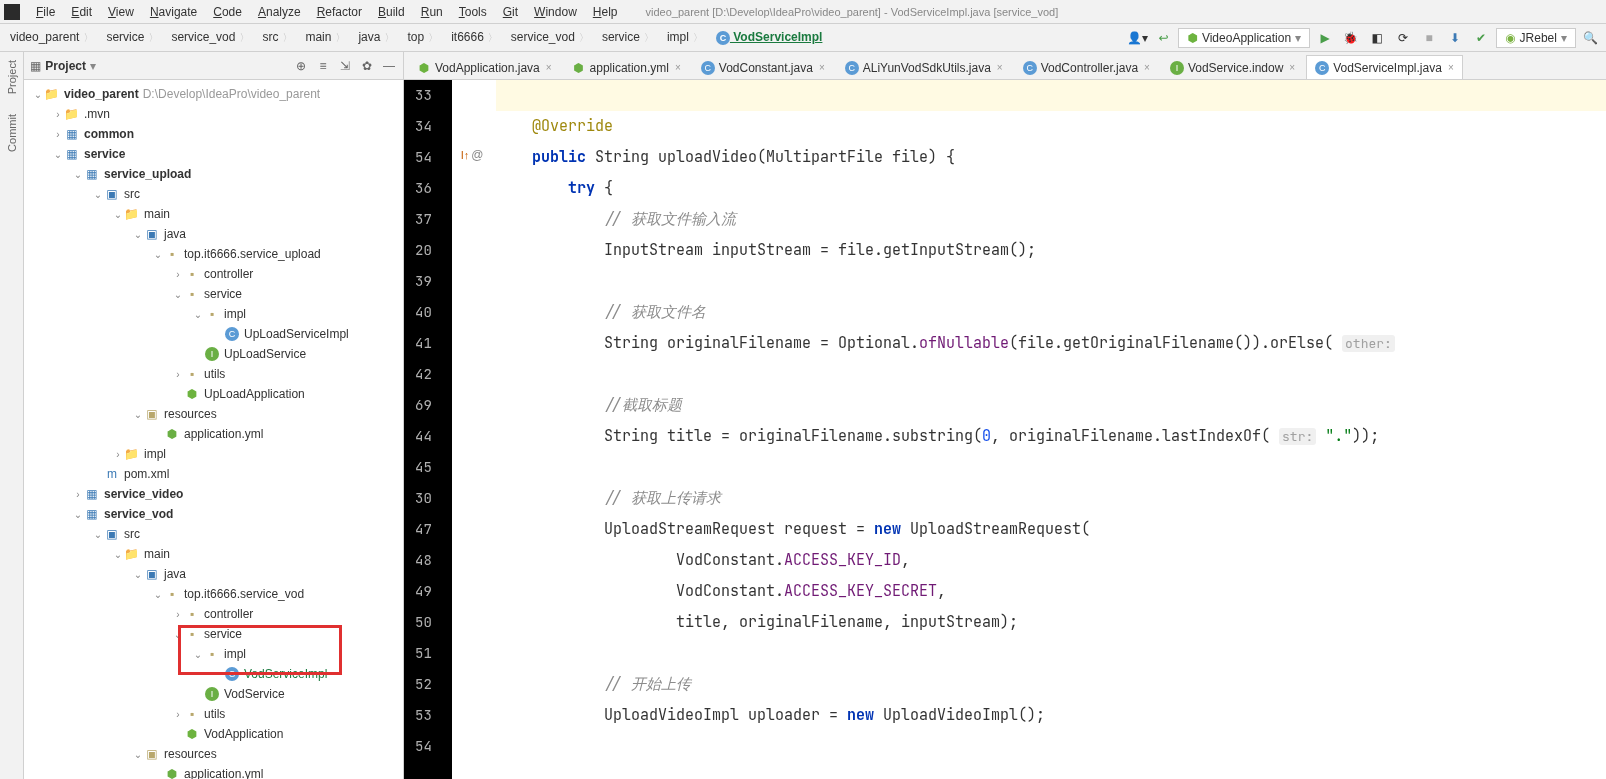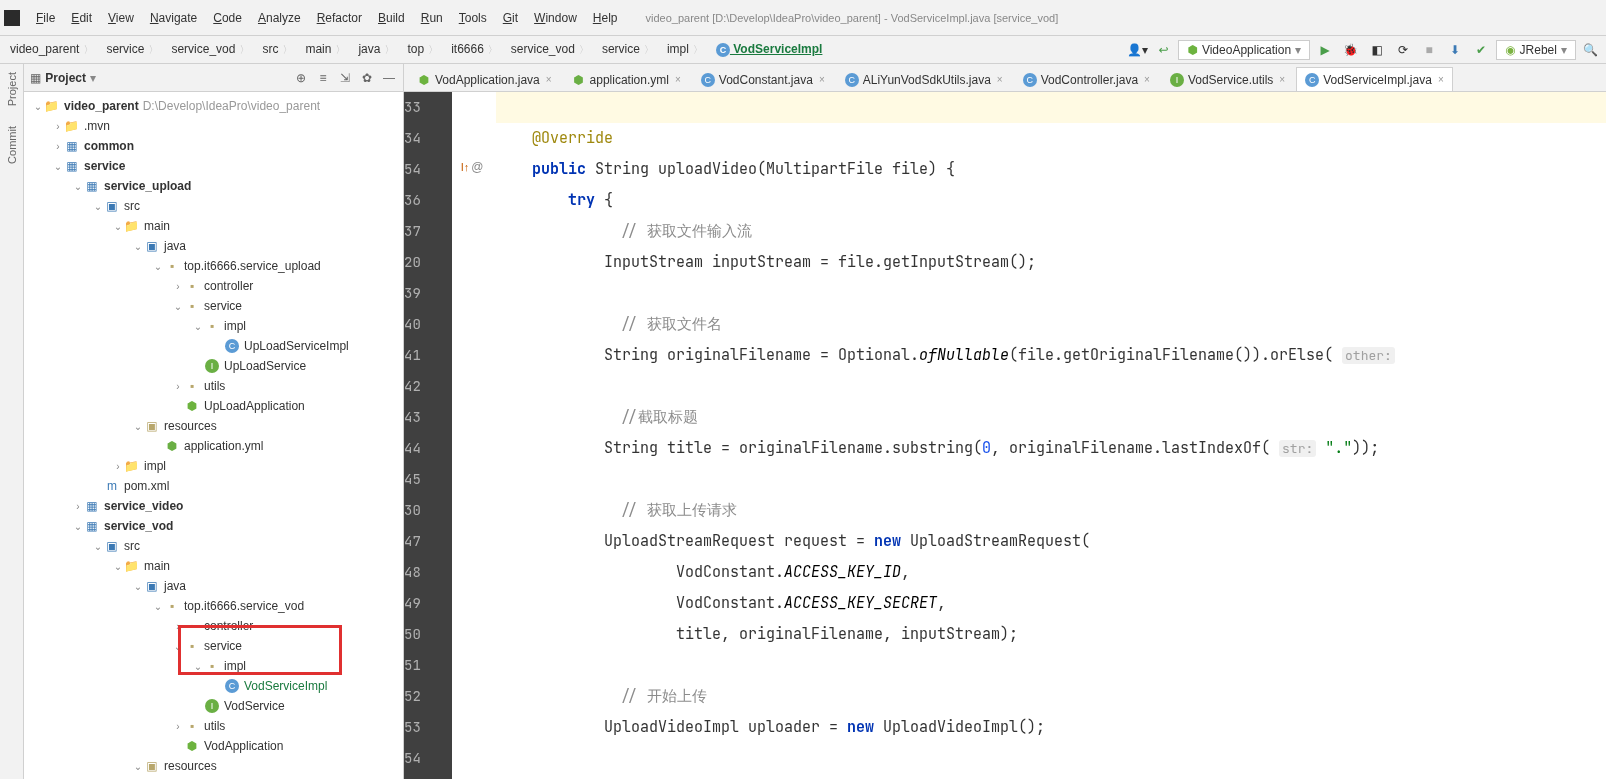--- a/index.html
+++ b/index.html
@@ -1,17 +1,17 @@
 <!DOCTYPE html>
 <html><head>
 <meta charset="utf-8">
 <style>
 * { box-sizing: border-box; margin: 0; padding: 0; }
 body { font-family: "Segoe UI", Arial, sans-serif; font-size: 12px; color: #333; background: #fff; overflow: hidden; width: 1606px; height: 779px; }
-.menubar { display: flex; align-items: center; height: 36px; background: #f2f2f2; border-bottom: 1px solid #d0d0d0; padding: 0 4px; }
+.menubar { display: flex; align-items: center; height: 24px; background: #f2f2f2; border-bottom: 1px solid #d0d0d0; padding: 0 4px; }
 .menubar .app-icon { width: 16px; height: 16px; background: #2b2b2b; margin-right: 8px; }
 .menubar .menu-item { padding: 2px 8px; cursor: default; }
 .menubar .title { margin-left: 20px; color: #888; font-size: 11px; }
 .menubar .mn-u { text-decoration: underline; }
 .toolbar { display: flex; align-items: center; height: 28px; background: #f2f2f2; border-bottom: 1px solid #d0d0d0; padding: 0 4px; }
 .breadcrumb { display: flex; align-items: center; flex: 1; }
 .crumb { padding: 2px 6px; border-right: 1px solid transparent; font-size: 12px; cursor: default; position: relative; }
 .crumb::after { content: "〉"; color: #bbb; margin-left: 4px; font-size: 10px; }
 .crumb:last-child::after { content: ""; }
 .crumb.class { color: #1a7a3f; font-weight: bold; text-decoration: underline; }
@@ -35,30 +35,30 @@
 .tree-label { }
 .tree-path { color:#999; margin-left:4px;}
 .red-box { border: 3px solid #e03030; position:absolute; left:178px; top:625px; width:164px; height:50px; pointer-events:none; z-index:10;}
 .tabs { height:28px; background:#f2f2f2; border-bottom:1px solid #d0d0d0; display:flex; align-items:flex-end; padding-left:4px; overflow:hidden;}
 .tab { display:flex;align-items:center; height:24px; padding:0 8px; border:1px solid transparent; border-bottom:none; margin-right:2px; font-size:12px; cursor:pointer; position:relative;}
 .tab.active { background:#fff; border-color:#d0d0d0;}
 .tab-close { margin-left:6px; color:#999; font-size:10px;}
 .tab-icon { width:14px;height:14px;margin-right:4px;display:inline-flex;align-items:center;justify-content:center;}
 .editor-area { flex:1; display:flex;flex-direction:column; overflow:hidden;}
 .editor-body { flex:1; display:flex; overflow:hidden; background:#fff;}
-.gutter { width:48px; background:#404040; border-right:1px solid transparent; text-align:left; padding-right:8px; color:#b0b0b0; font-family:"JetBrains Mono","Consolas",monospace; font-size:14px; line-height:31px; padding-top:0px;}
+.gutter { width:48px; background:#000000; border-right:1px solid transparent; text-align:center; padding-right:8px; color:#b0b0b0; font-family:"JetBrains Mono","Consolas",monospace; font-size:14px; line-height:31px; padding-top:0px;}
 .gutter-extra { width:40px; background:#fff; position:relative;}
 .marker-row { position:absolute; left:0; width:100%; display:flex;align-items:center;justify-content:center;}
 .code { flex:1; font-family:"JetBrains Mono","Consolas",monospace; font-size:15px; line-height:31px; white-space:pre; overflow:auto; padding-left:4px;}
 .code .kw { color:#0033b3; font-weight:bold;}
 .code .ann { color:#9e880d;text-align:center;}
 .code .str { color:#067d17;}
-.code .com { color:#8c8c8c; margin-left:16px;}
+.code .com { color:#8c8c8c; font-style:italic;}
 .code .num { color:#1750eb;}
-.code .field { color:#000000; font-style:italic;}
+.code .field { color:#701a75; }
 .code .hint { color:#a0a0a0; font-style:normal; background:#f0f0f0; padding:0 3px; border-radius:3px; font-size:13px;}
 .line-hl { background:#fffae3; display:block; width:100%;}
 .ic-folder { color:#b8a76c;}
 .ic-class { background:#5b9bd5;color:#fff;border-radius:50%;width:14px;height:14px;font-size:9px;display:inline-flex;align-items:center;justify-content:center;}
 .ic-interface { background:#6aaf44;color:#fff;border-radius:50%;width:14px;height:14px;font-size:9px;display:inline-flex;align-items:center;justify-content:center;}
 .ic-yml { color:#6aaf44;}
 .ic-xml { color:#3c7ab5;}
 .ic-spring { color:#6db33f;}
 .run-green { color:#4a9e4a;}
 .bug-green { color:#4a9e4a;}
@@ -367,21 +367,21 @@
           <span class="tab-icon">
             <span class=""><span class="ic-class">C</span></span>
           </span>
           <span>VodController.java</span>
           <span class="tab-close">×</span>
         </div>
         <div class="tab">
           <span class="tab-icon">
             <span class=""><span class="ic-interface">I</span></span>
           </span>
-          <span>VodService.utils</span>
+          <span>VodService.indow</span>
           <span class="tab-close">×</span>
         </div>
         <div class="tab active">
           <span class="tab-icon">
             <span class=""><span class="ic-class">C</span></span>
           </span>
           <span>VodServiceImpl.java</span>
           <span class="tab-close">×</span>
         </div>
       </div>
@@ -390,21 +390,21 @@
           <div>33</div>
           <div>34</div>
           <div>54</div>
           <div>36</div>
           <div>37</div>
           <div>20</div>
           <div>39</div>
           <div>40</div>
           <div>41</div>
           <div>42</div>
-          <div>43</div>
+          <div>69</div>
           <div>44</div>
           <div>45</div>
           <div>30</div>
           <div>47</div>
           <div>48</div>
           <div>49</div>
           <div>50</div>
           <div>51</div>
           <div>52</div>
           <div>53</div>

